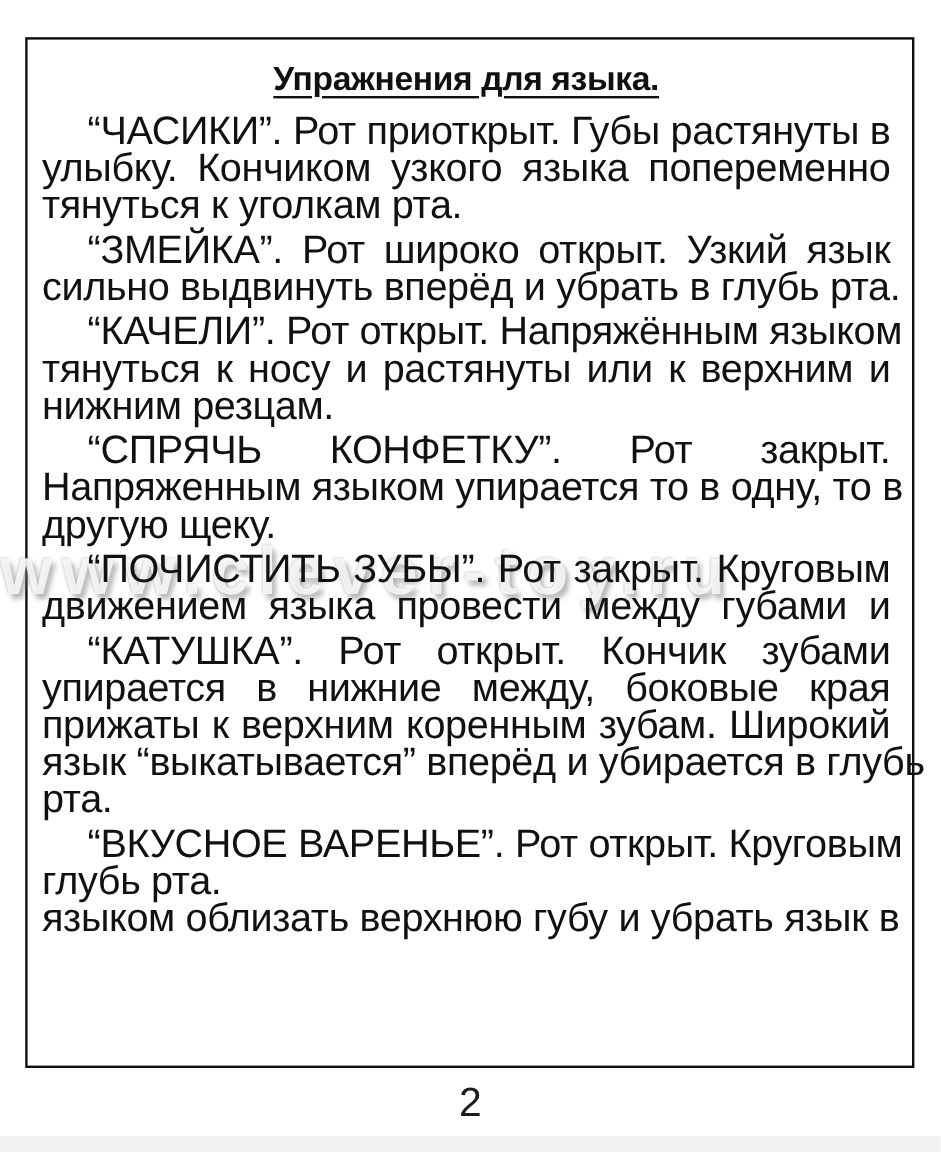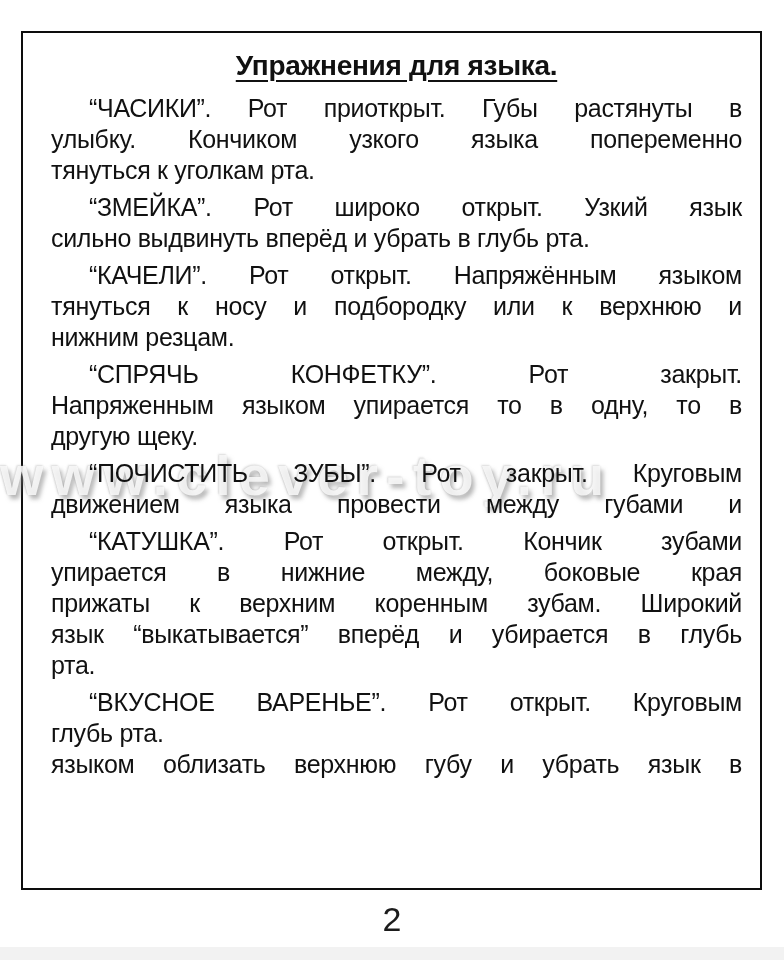--- a/index.html
+++ b/index.html
@@ -21,38 +21,38 @@
     top: 31px;
     width: 741px;
     height: 859px;
     border: 2px solid #0d0d0d;
     box-sizing: border-box;
     background: transparent;
   }
   .frame-content {
     position: relative;
     z-index: 2;
-    padding: 16px 18px 0 28px;
+    padding: 16px 18px 0 12px;
     color: #111111;
   }
   .doc-title {
     text-align: center;
     font-size: 28px;
     font-weight: bold;
     letter-spacing: -0.3px;
     margin: 0 0 10px 0;
     line-height: 34px;
   }
   .doc-title span {
     text-decoration: underline;
     text-decoration-thickness: 2px;
     text-underline-offset: 5px;
   }
   .paragraphs {
-    font-size: 25px;
+    font-size: 33px;
     letter-spacing: -0.3px;
     line-height: 31px;
   }
   .para {
     margin: 0 0 6px 0;
   }
   .line {
     text-align: justify;
     text-align-last: justify;
     -moz-text-align-last: justify;
@@ -117,21 +117,21 @@
             <div class="line first">“ЧАСИКИ”. Рот приоткрыт. Губы растянуты в</div>
             <div class="line">улыбку. Кончиком узкого языка попеременно</div>
             <div class="line last">тянуться к уголкам рта.</div>
           </div>
           <div class="para">
             <div class="line first">“ЗМЕЙКА”. Рот широко открыт. Узкий язык</div>
             <div class="line last">сильно выдвинуть вперёд и убрать в глубь рта.</div>
           </div>
           <div class="para">
             <div class="line first">“КАЧЕЛИ”. Рот открыт. Напряжённым языком</div>
-            <div class="line">тянуться к носу и подбородку или к верхнюю и</div>
+            <div class="line">тянуться к носу и растянуты или к верхним и</div>
             <div class="line last">нижним резцам.</div>
           </div>
           <div class="para">
             <div class="line first">“СПРЯЧЬ КОНФЕТКУ”. Рот закрыт.</div>
             <div class="line">Напряженным языком упирается то в одну, то в</div>
             <div class="line last">другую щеку.</div>
           </div>
           <div class="para">
             <div class="line first">“ПОЧИСТИТЬ ЗУБЫ”. Рот закрыт. Круговым</div>
             <div class="line">движением языка провести между губами и</div>

